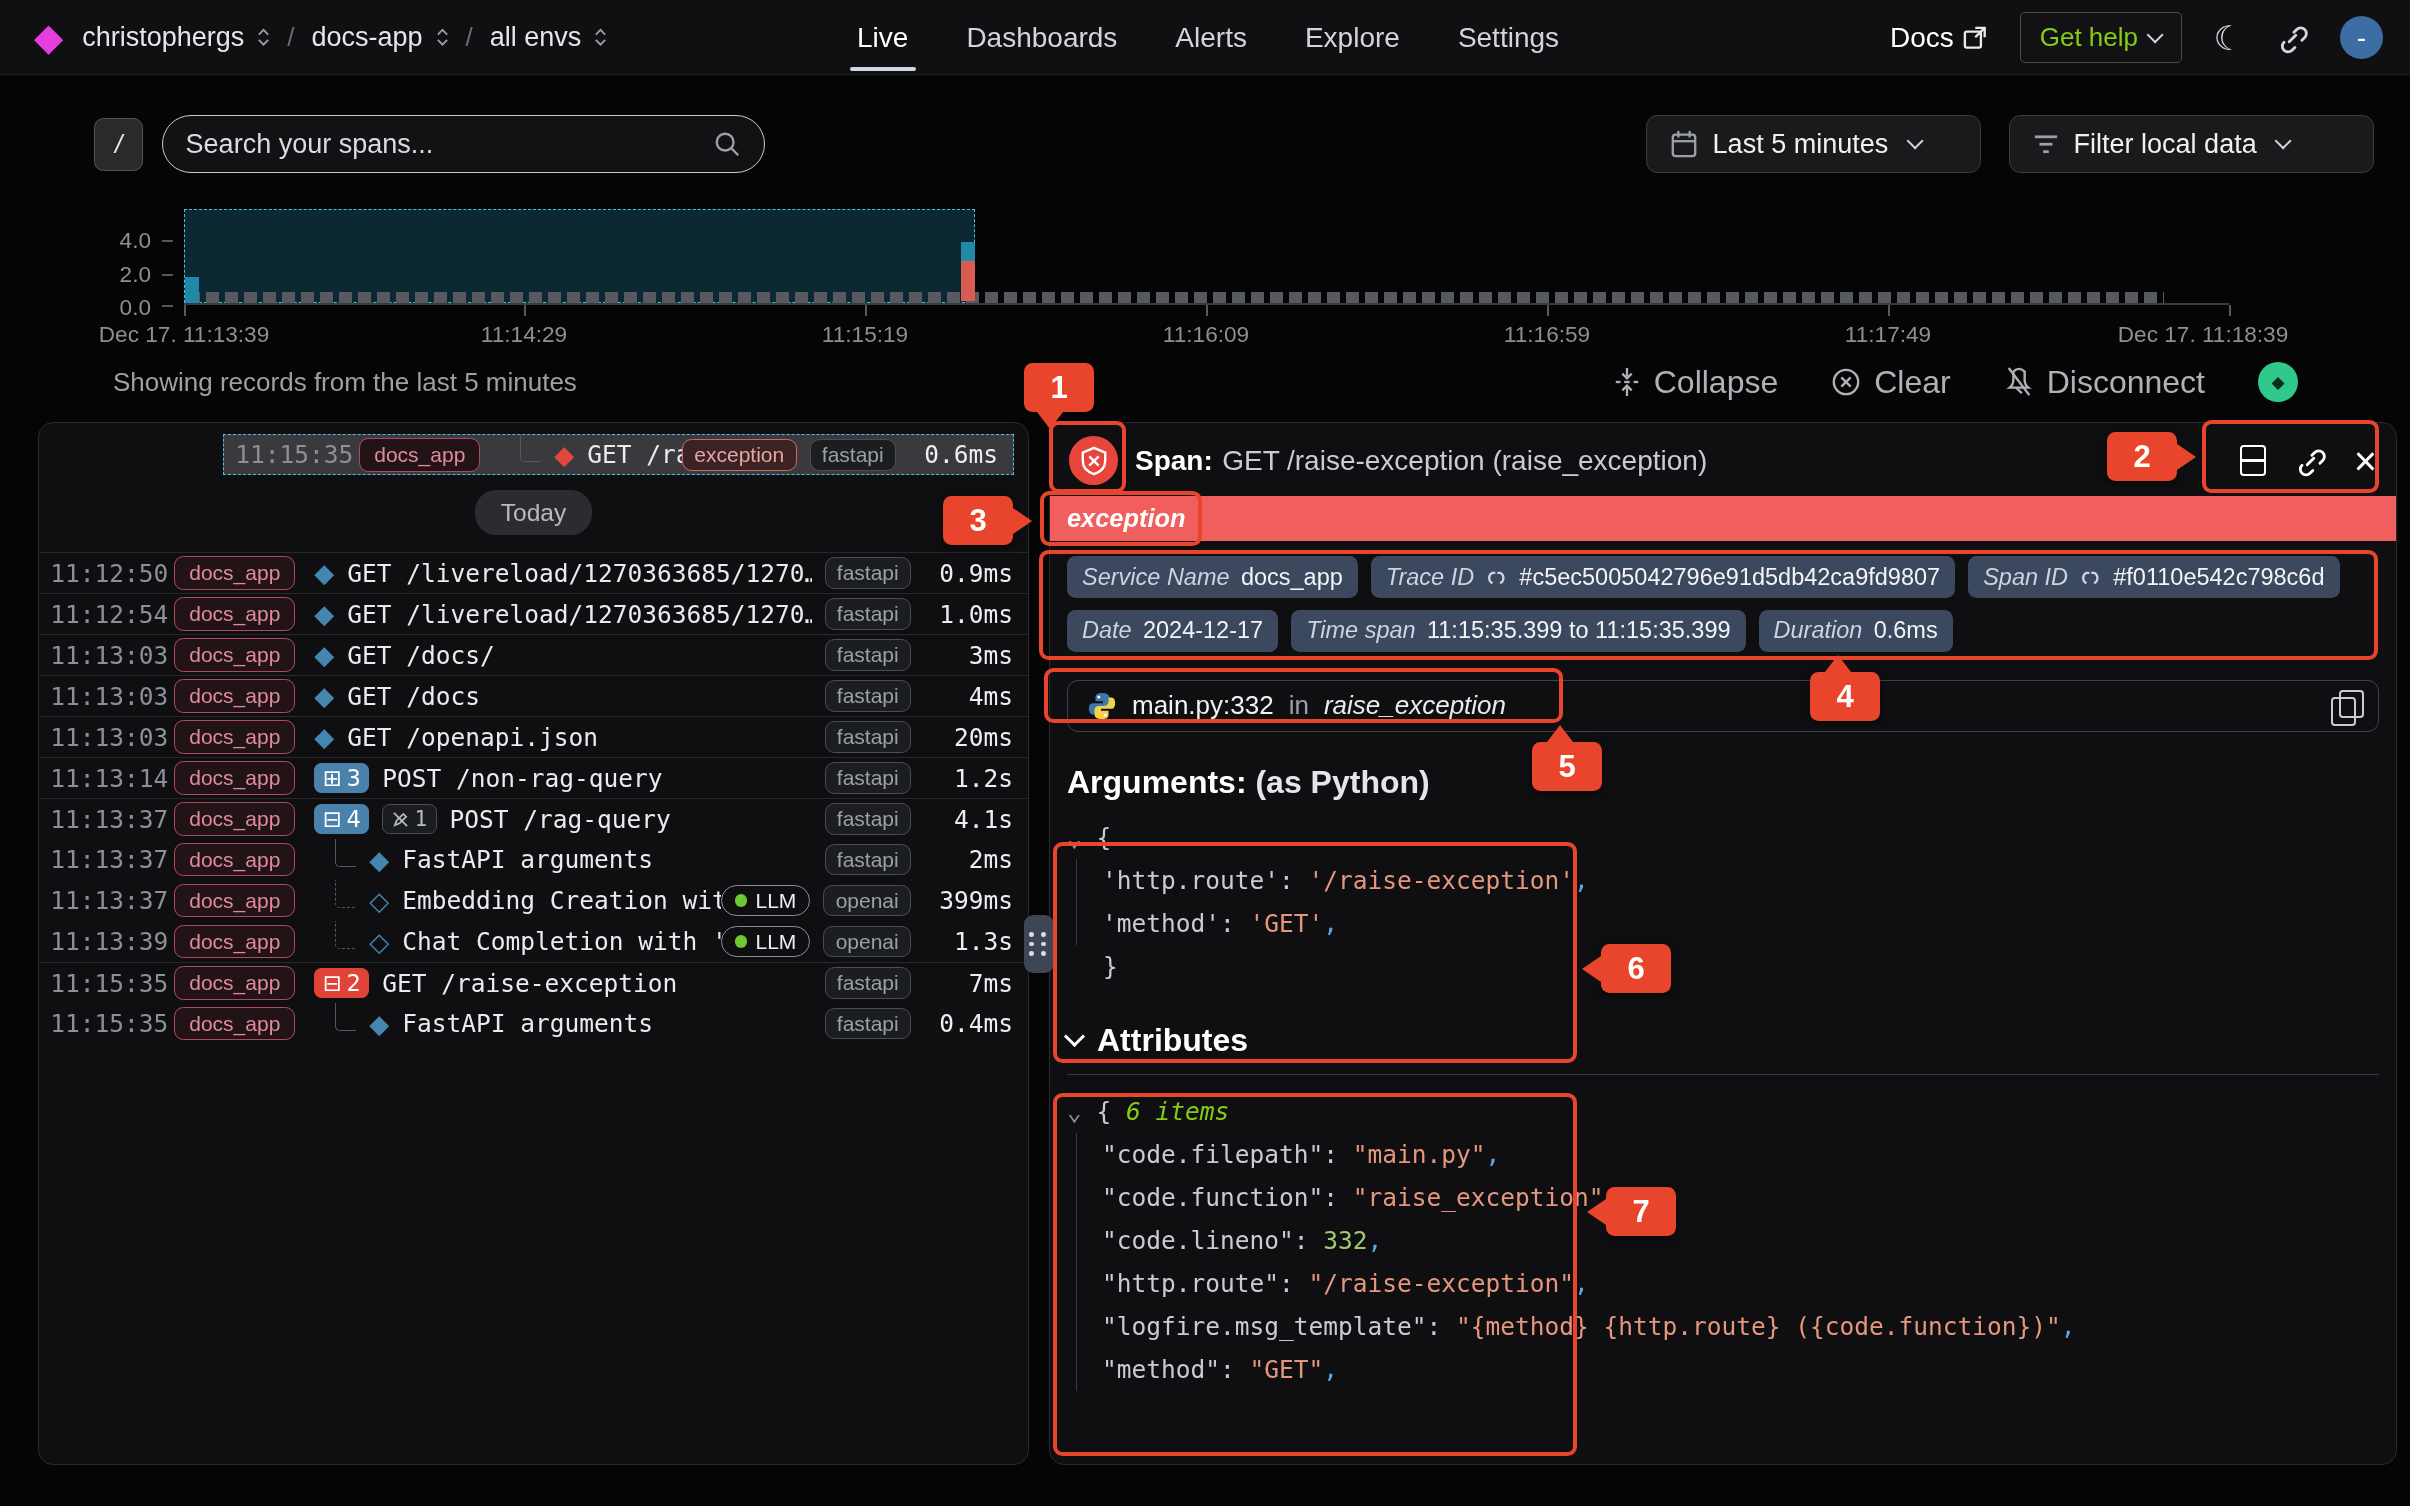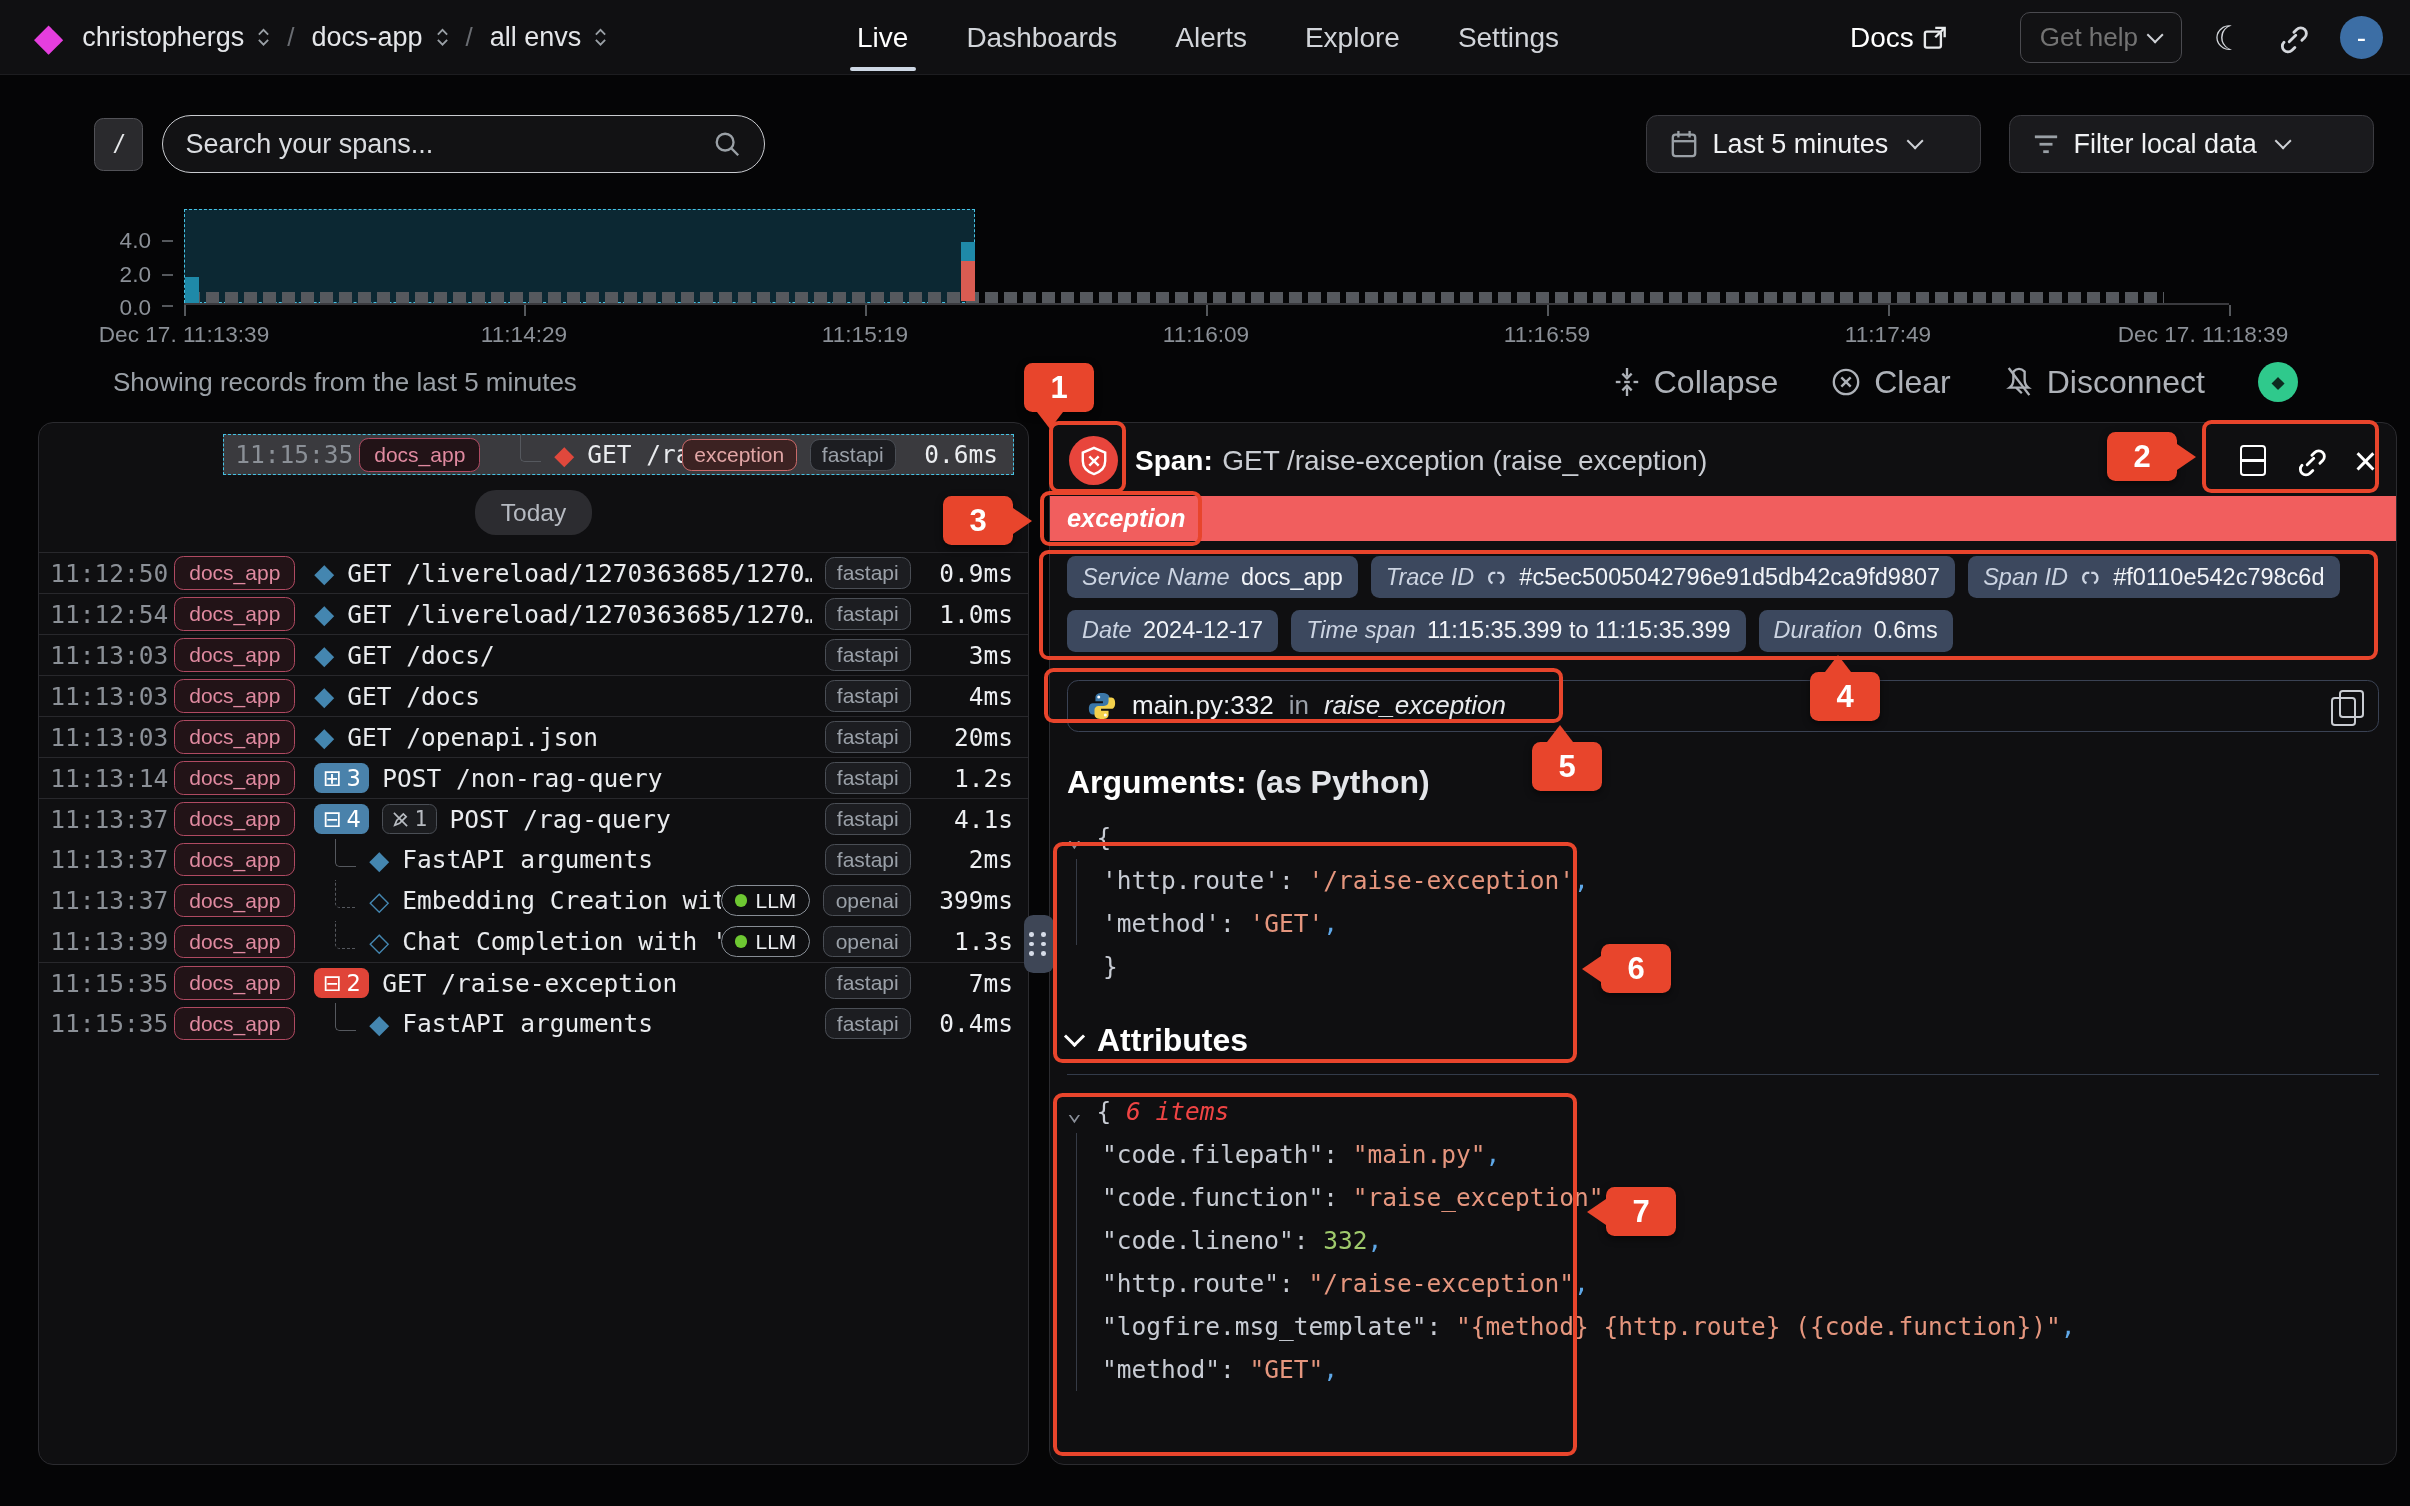--- a/index.html
+++ b/index.html
@@ -15,22 +15,22 @@
   .crumb { display:flex; align-items:center; gap:5.6px; font-size:27px; color:#e4e6e9; }
   .crumb .slash { color:#6a6d72; margin:0 11.3px; font-size:26px; }
   .updown { display:inline-flex; flex-direction:column; gap:1.9px; margin-left:7.5px; }
   .updown svg { display:block; }
   .tabs { position:absolute; left:857px; top:0; height:75px; display:flex; gap:58px; align-items:center; }
   .tab { font-size:28px; color:#d2d5da; position:relative; height:75px; display:flex; align-items:center; cursor:pointer; }
   .tab.active { color:#fff; }
   .tab.active::after { content:''; position:absolute; left:-7.5px; right:-7.5px; bottom:3.8px; height:4.7px; background:#cdd7e4; border-radius:2.8px; }
   .hdr-right { position:absolute; right:28px; top:0; height:75px; display:flex; align-items:center; gap:32px; }
   .docs-link { display:flex; align-items:center; gap:9.4px; font-size:28px; color:#fff; }
-  .gethelp { display:flex; align-items:center; gap:11.3px; font-size:26px; color:#737373;
-             border:1.9px solid #4a4a4f; border-radius:10px; padding:9.4px 19px; background:#121214;margin-left:40px; }
+  .gethelp { display:flex; align-items:center; gap:11.3px; font-size:26px; color:#84cc16;
+             border:1.9px solid #4a4a4f; border-radius:5px; padding:9.4px 19px; background:#121214; }
   .chev { width:12.2px; height:12.2px; border-right:2.8px solid #cfd2d7; border-bottom:2.8px solid #cfd2d7;
           transform:rotate(45deg); margin-top:-5.6px; }
   .moon { font-size:34px; color:#d4d7dc; }
   .avatar { width:43px; height:43px; border-radius:50%; background:#3c6ea5; color:#fff; font-size:28px;
             display:flex; align-items:center; justify-content:center; }
 
   
   .shortcut { position:absolute; left:94px; top:118px; width:49px; height:53px; background:#2a2a2d;
               border:1.9px solid #525257; border-radius:9.4px; color:#e8eaec; font-size:26px; font-style:italic;
               display:flex; align-items:center; justify-content:center; }
@@ -143,21 +143,21 @@
   .cv { color:#8a8f99; } 
   .ck { color:#c8ccd4; }
   .cs { color:#e5967e; }
   .cn { color:#9fca6c; }
   .cc { color:#5fa8e8; }
   .guide { border-left:1.9px solid #363b46; margin-left:9.4px; padding-left:24.5px; }
   .attrs { margin:34px 17px 0; }
   .attrs-head { display:flex; align-items:center; gap:15px; padding-bottom:15px; border-bottom:1.9px solid #333b4a; }
   .attrs-head .carat { width:15px; height:15px; border-right:3.8px solid #fff; border-bottom:3.8px solid #fff;
                         transform:rotate(45deg); margin-top:-7.5px; }
-  .items-note { font-style:italic; color:#ef4444;text-align:right; }
+  .items-note { font-style:italic; color:#84cc16;text-align:right; }
 
   
   .ann-box { position:absolute; border:4.7px solid #e8452c; border-radius:9.4px; z-index:20; pointer-events:none; }
   .ann-label { position:absolute; width:70px; height:49px; background:#e8452c; border-radius:8.5px; z-index:21;
                color:#fff; font-size:31px; font-weight:bold; display:flex; align-items:center; justify-content:center;
                box-shadow:0 2.8px 7.5px rgba(0,0,0,.55); pointer-events:none; }
   .ann-label::after { content:''; position:absolute; border:13px solid transparent; }
   .tail-down::after { top:100%; left:13px; border-top:17px solid #e8452c; }
   .tail-up::after { bottom:100%; left:15px; border-bottom:17px solid #e8452c; }
   .tail-right::after { left:100%; top:50%; transform:translateY(-50%); border-left:19px solid #e8452c; }

